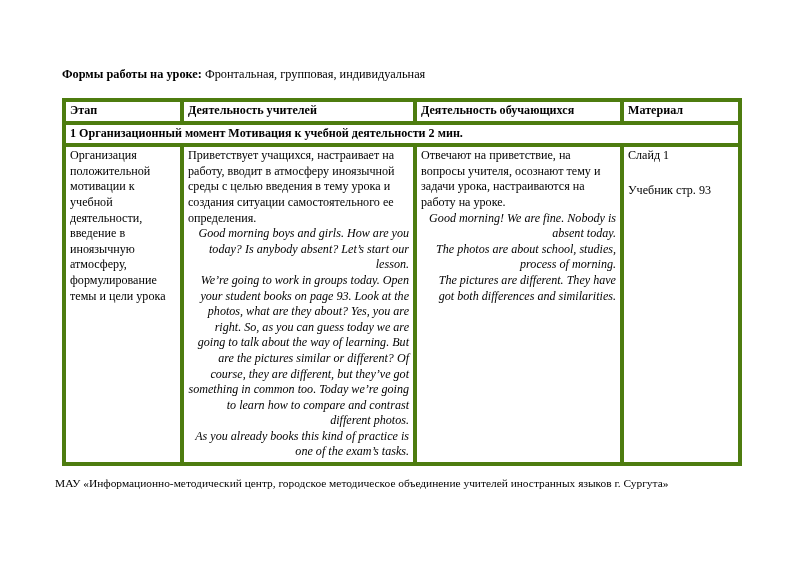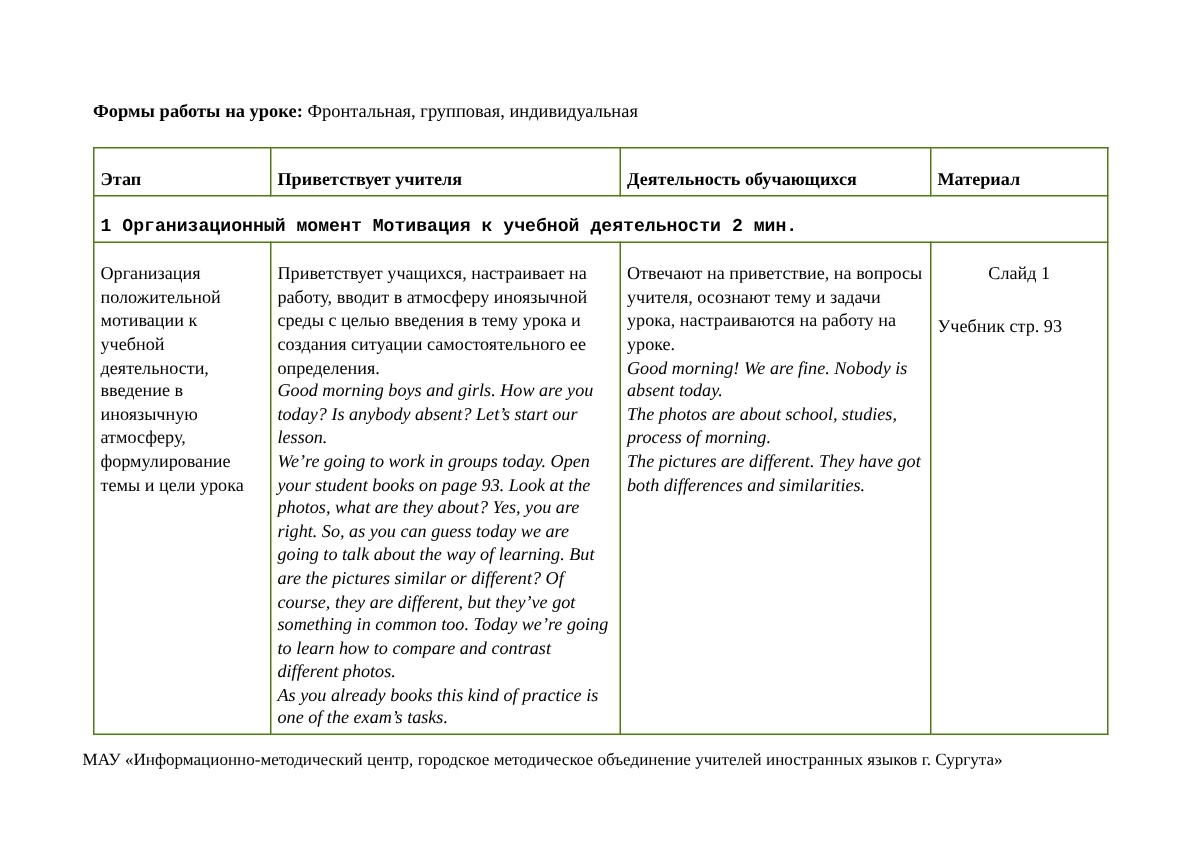--- a/index.html
+++ b/index.html
@@ -37,23 +37,23 @@
     font-weight: bold;
   }
   table.lesson-table {
     border-collapse: collapse;
     width: 676px;
     margin-top: 11px;
     table-layout: fixed;
   }
   table.lesson-table td,
   table.lesson-table th {
-    border: 1px solid #4d7c0f;
+    border: 4px solid #4d7c0f;
     vertical-align: top;
-    padding: 13px 4px 2px 4px;
+    padding: 1px 4px 2px 4px;
     font-size: 12.1px;
     line-height: 15.6px;
     text-align: left;
     margin-top: 28px;
   }
   .col-stage   { width: 118px; }
   .col-teacher { width: 233px; }
   .col-student { width: 207px; }
   .col-material{ width: 118px; }
   th {
@@ -63,32 +63,32 @@
     padding-top: 1px;
     padding-bottom: 1px;
   }
   td.section-title {
     font-weight: bold;
     text-align: center;
     font-size: 12.3px;
     line-height: 17px;
     padding-top: 0px;
     padding-bottom: 1px;
-    font-family: Liberation Mono, monospace;
   }
   .ital {
     font-style: italic;
   }
   .cell-block {
     margin: 0;
   }
   .cell-block + .cell-block {
     margin-top: 0;
+    text-align: right;
   }
-  .material-first { margin: 0; text-align: center; }
+  .material-first { margin: 0; }
   .material-second { margin-top: 19px; }
   .footer {
     font-size: 11.4px;
     line-height: 16px;
     margin-top: 9px;
     margin-left: -7px;
     white-space: nowrap;
     font-family: Liberation Serif, serif;
   }
 </style>
@@ -106,21 +106,21 @@
   <table class="lesson-table">
     <colgroup>
       <col class="col-stage">
       <col class="col-teacher">
       <col class="col-student">
       <col class="col-material">
     </colgroup>
     <thead>
       <tr>
         <th>Этап</th>
-        <th>Приветствует учителя</th>
+        <th>Деятельность учителей</th>
         <th>Деятельность обучающихся</th>
         <th>Материал</th>
       </tr>
     </thead>
     <tbody>
       <tr>
         <td class="section-title" colspan="4">1 Организационный момент Мотивация к учебной деятельности 2 мин.</td>
       </tr>
       <tr>
         <td>

